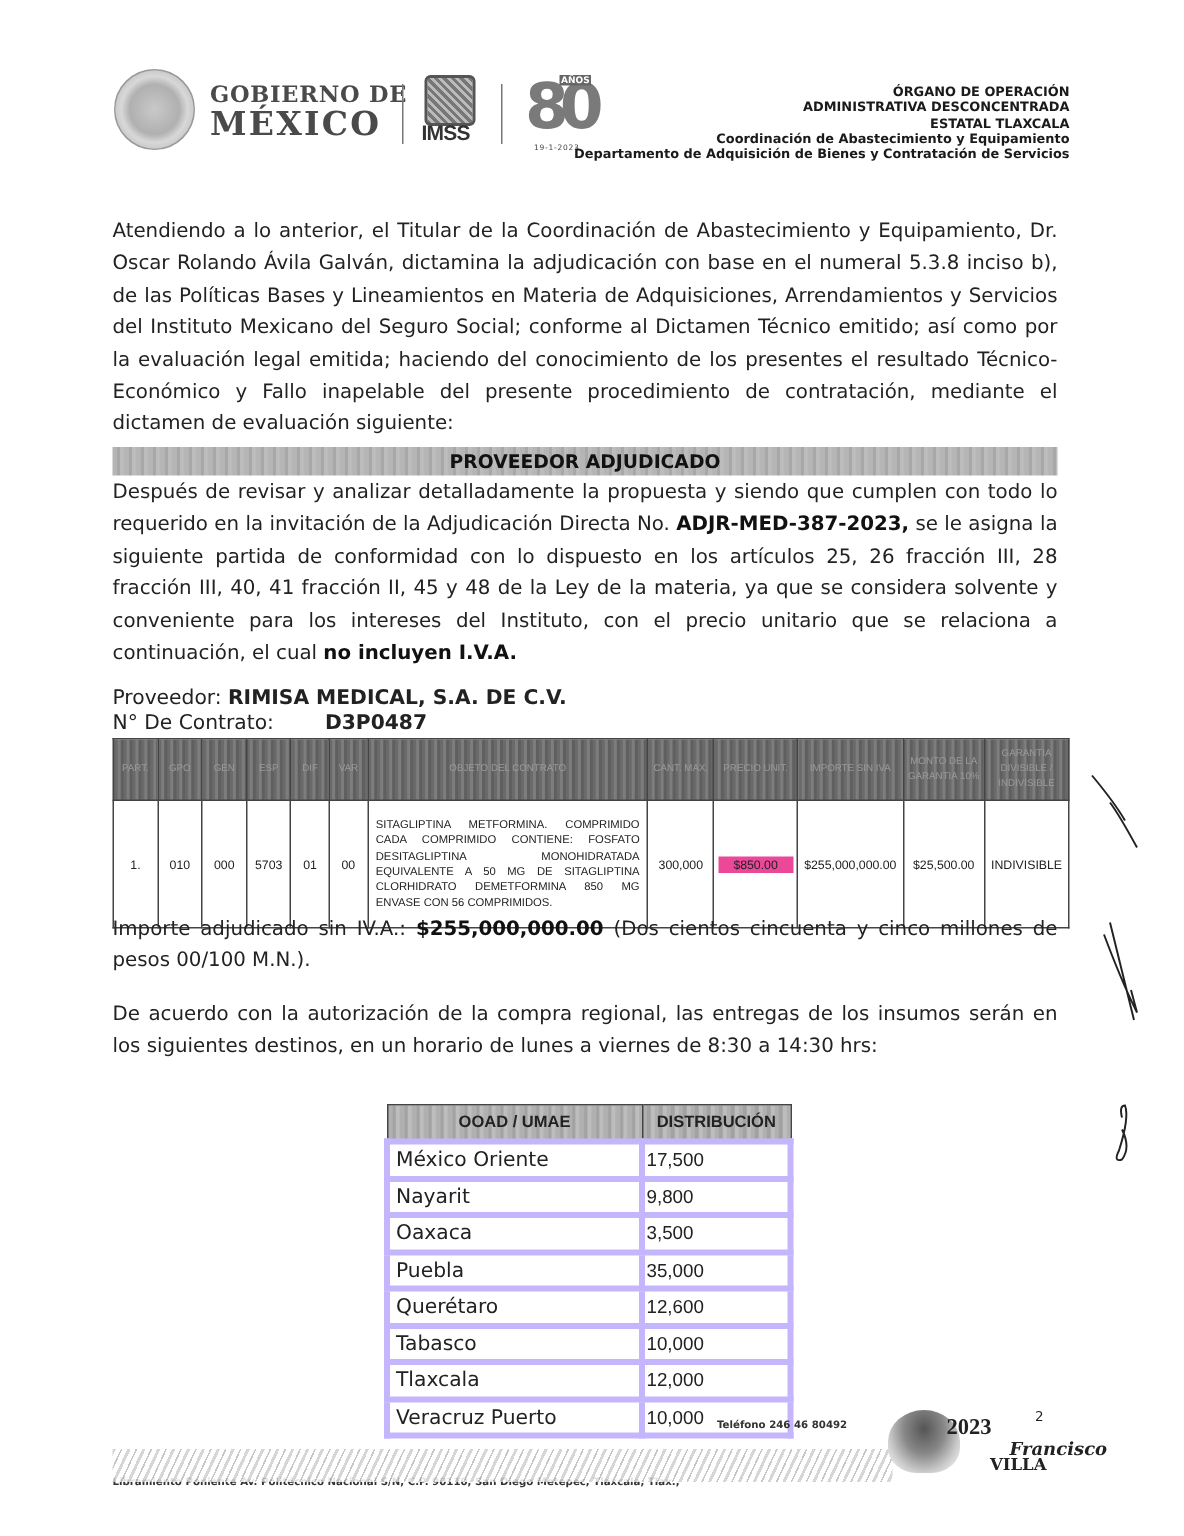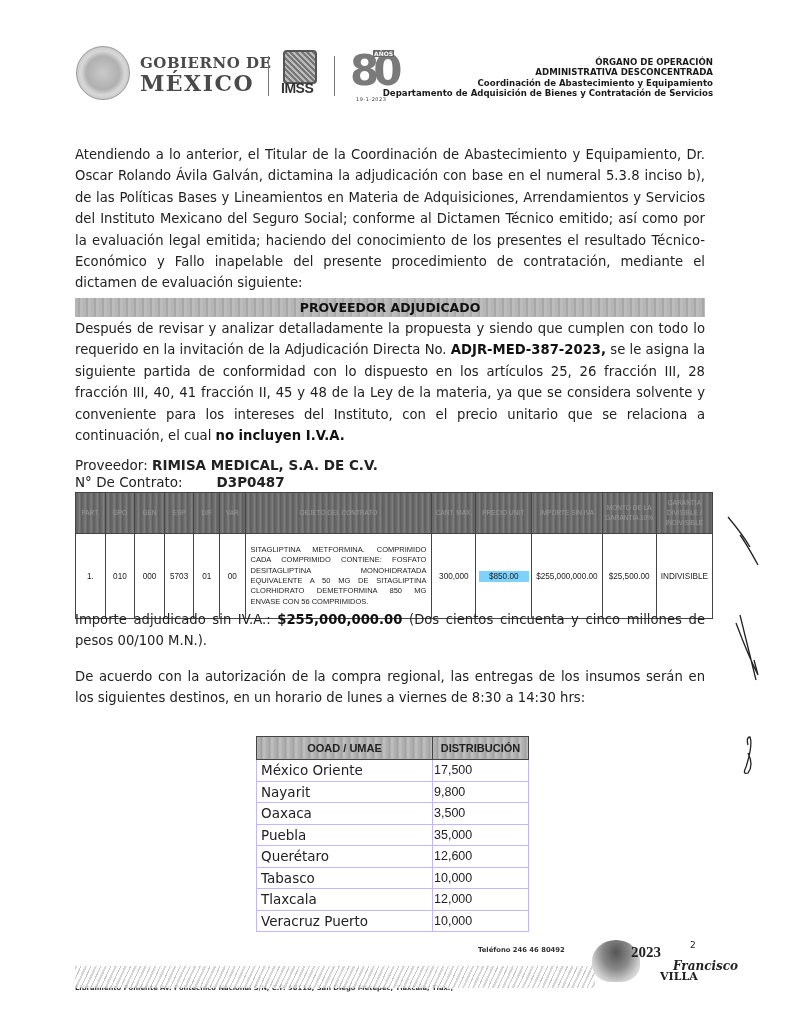--- a/index.html
+++ b/index.html
@@ -29,26 +29,26 @@
   .prov { left:75px; top:457px; font-size:13.5px; color:#222; }
   .prov b { font-weight:bold; }
   .contr { left:75px; top:474px; font-size:13.5px; color:#222; }
   .contr b { font-weight:bold; margin-left:34px; }
 
   
   table.main { position:absolute; left:75px; top:492px; border-collapse:collapse; width:638px; font-family:"Liberation Sans", sans-serif; }
   table.main th { background:repeating-linear-gradient(90deg,#6a6a6a 0 2px,#7d7d7d 2px 4px,#5f5f5f 4px 6px); color:#9a9a9a; font-size:6.5px; font-weight:normal; height:40px; border:1px solid #444; padding:0 2px; text-align:center; line-height:10px; }
   table.main td { border:1px solid #444; font-size:8.2px; text-align:center; height:80px; padding:0 2px; color:#222; }
   table.main td.desc { text-align:justify; font-size:7.5px; line-height:10.4px; padding:2px 5px; width:172px; }
-  .hl { background:#7dd3fc; padding:1px 10px; }
+  .hl { background:#ec4899; padding:1px 10px; }
 
   
   table.dist { position:absolute; left:256px; top:736px; border-collapse:collapse; width:273px; }
   table.dist th { background:repeating-linear-gradient(90deg,#b0b0b0 0 3px,#a2a2a2 3px 5px,#bdbdbd 5px 8px); font-family:"Liberation Sans", sans-serif; font-weight:bold; font-size:11px; height:20px; border:1px solid #444; color:#222; }
-  table.dist td { border:1px solid #c4b5fd; height:18.5px; font-size:13.5px; color:#222; }
+  table.dist td { border:4px solid #c4b5fd; height:18.5px; font-size:13.5px; color:#222; }
   table.dist td.n { font-family:Liberation Sans, sans-serif; font-size:12.5px; width:93px; }
   table.dist td.l { padding-left:4px; }
 
   
   .foot-addr { left:75px; top:946px; font-family:"DejaVu Sans", sans-serif; font-weight:bold; font-size:6.8px; color:#333;margin-top:38px; }
   .foot-tel { left:478px; top:946px; font-family:"DejaVu Sans", sans-serif; font-weight:bold; font-size:6.8px; color:#333; }
   .foot-band { left:75px; top:966px; width:520px; height:22px; background:repeating-linear-gradient(115deg,#cfcfcf 0 2px,#ffffff 2px 5px,#bdbdbd 5px 6px,#ffffff 6px 9px); opacity:0.85; }
   .villa-face { left:592px; top:940px; width:48px; height:42px; border-radius:50% 50% 40% 40%; background:radial-gradient(ellipse at 50% 30%,#555 0%,#888 40%,#ccc 70%,#fff 100%); }
   .villa-year { left:631px; top:944px; font-family:Liberation Serif, serif; font-weight:bold; font-size:15px; color:#222; }
   .villa-sup { left:690px; top:940px; font-size:9px; color:#222; }
@@ -68,20 +68,21 @@
 <div class="abs imss-box"></div>
 <div class="abs imss-txt">IMSS</div>
 <div class="abs vsep" style="left:334px;"></div>
 <div class="abs anios-num">80</div>
 <div class="abs anios-lbl">AÑOS</div>
 <div class="abs anios-date">19-1-2023</div>
 
 <div class="abs hdr-right">
   <div class="b">ÓRGANO DE OPERACIÓN</div>
   <div class="b">ADMINISTRATIVA DESCONCENTRADA</div>
+  <div class="b">ESTATAL TLAXCALA</div>
   <div class="n">Coordinación de Abastecimiento y Equipamiento</div>
   <div class="n">Departamento de Adquisición de Bienes y Contratación de Servicios</div>
 </div>
 
 <div class="abs para" style="top:144px;">Atendiendo a lo anterior, el Titular de la Coordinación de Abastecimiento y Equipamiento, Dr. Oscar Rolando Ávila Galván, dictamina la adjudicación con base en el numeral 5.3.8 inciso b), de las Políticas Bases y Lineamientos en Materia de Adquisiciones, Arrendamientos y Servicios del Instituto Mexicano del Seguro Social; conforme al Dictamen Técnico emitido; así como por la evaluación legal emitida; haciendo del conocimiento de los presentes el resultado Técnico-Económico y Fallo inapelable del presente procedimiento de contratación, mediante el dictamen de evaluación siguiente:</div>
 
 <div class="abs band">PROVEEDOR ADJUDICADO</div>
 
 <div class="abs para" style="top:318px;"><span>Después de revisar y analizar detalladamente la propuesta y siendo que cumplen con todo lo requerido en la invitación de la Adjudicación Directa No. </span><b>ADJR-MED-387-2023,</b><span> se le asigna la siguiente partida de conformidad con lo dispuesto en los artículos 25, 26 fracción III, 28 fracción III, 40, 41 fracción II, 45 y 48 de la Ley de la materia, ya que se considera solvente y conveniente para los intereses del Instituto, con el precio unitario que se relaciona a continuación, el cual </span><b>no incluyen I.V.A.</b></div>
 

